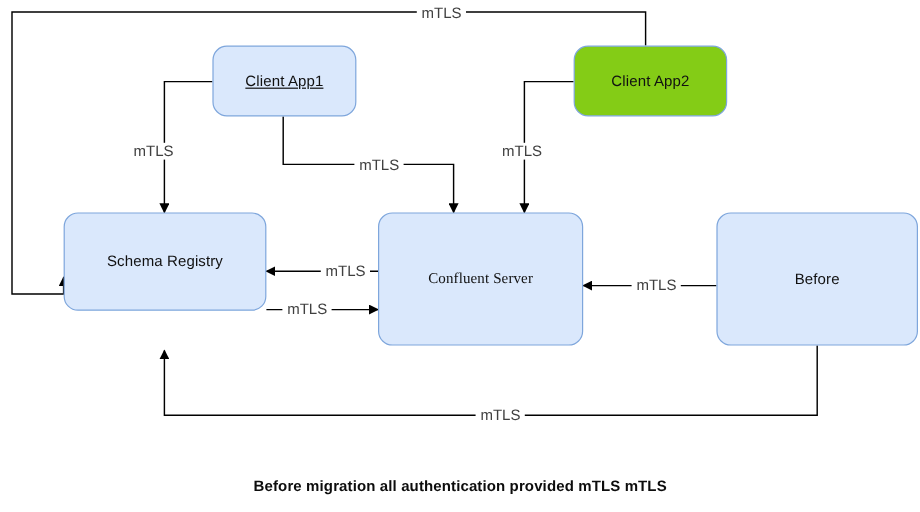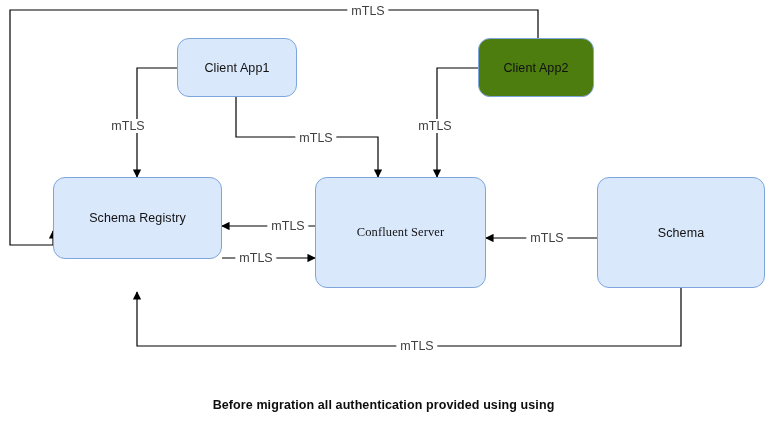--- a/index.html
+++ b/index.html
@@ -66,42 +66,42 @@
     <path d="M 315 226 L 222 226" marker-end="url(#arrow)"></path>
 
     <path d="M 222 258 L 315 258" marker-end="url(#arrow)"></path>
 
     <path d="M 597 238 L 486 238" marker-end="url(#arrow)"></path>
 
     <path d="M 681 288 L 681 346 L 137 346 L 137 292" marker-end="url(#arrow)"></path>
   </g>
 </svg>
 
-<div class="node" style="left:177px;top:38px;width:120px;height:59px;background:#dae8fc;border:1.3px solid #7ea6dc;">
+<div class="node" style="left:177px;top:38px;width:120px;height:59px;background:#dae8fc;border:1.3px solid #7ea6dc;text-decoration:underline;">
   <span>Client App1</span>
 </div>
 
-<div class="node" style="left:478px;top:38px;width:116px;height:59px;background:#4d7c0f;border:1.3px solid #7ea6dc;">
+<div class="node" style="left:478px;top:38px;width:128px;height:59px;background:#84cc16;border:1.3px solid #7ea6dc;">
   <span>Client App2</span>
 </div>
 
 <div class="node" style="left:53px;top:177px;width:169px;height:82px;background:#dae8fc;border:1.3px solid #7ea6dc;">
   <span>Schema Registry</span>
 </div>
 
 <div class="node" style="left:315px;top:177px;width:171px;height:111px;background:#dae8fc;border:1.3px solid #7ea6dc;font-family:Liberation Serif, serif;">
   <span>Confluent Server</span>
 </div>
 
 <div class="node" style="left:597px;top:177px;width:168px;height:111px;background:#dae8fc;border:1.3px solid #7ea6dc;">
-  <span>Schema</span>
+  <span>Before</span>
 </div>
 
 <div class="edge-label" style="left:368px;top:11px;">mTLS</div>
 <div class="edge-label" style="left:128px;top:126px;">mTLS</div>
 <div class="edge-label" style="left:316px;top:138px;">mTLS</div>
 <div class="edge-label" style="left:435px;top:126px;">mTLS</div>
 <div class="edge-label" style="left:288px;top:226px;">mTLS</div>
 <div class="edge-label" style="left:256px;top:258px;">mTLS</div>
 <div class="edge-label" style="left:547px;top:238px;">mTLS</div>
 <div class="edge-label" style="left:417px;top:346px;">mTLS</div>
 
-<div id="caption">Before migration all authentication provided using using</div>
+<div id="caption">Before migration all authentication provided mTLS mTLS</div>
 
 </body></html>

